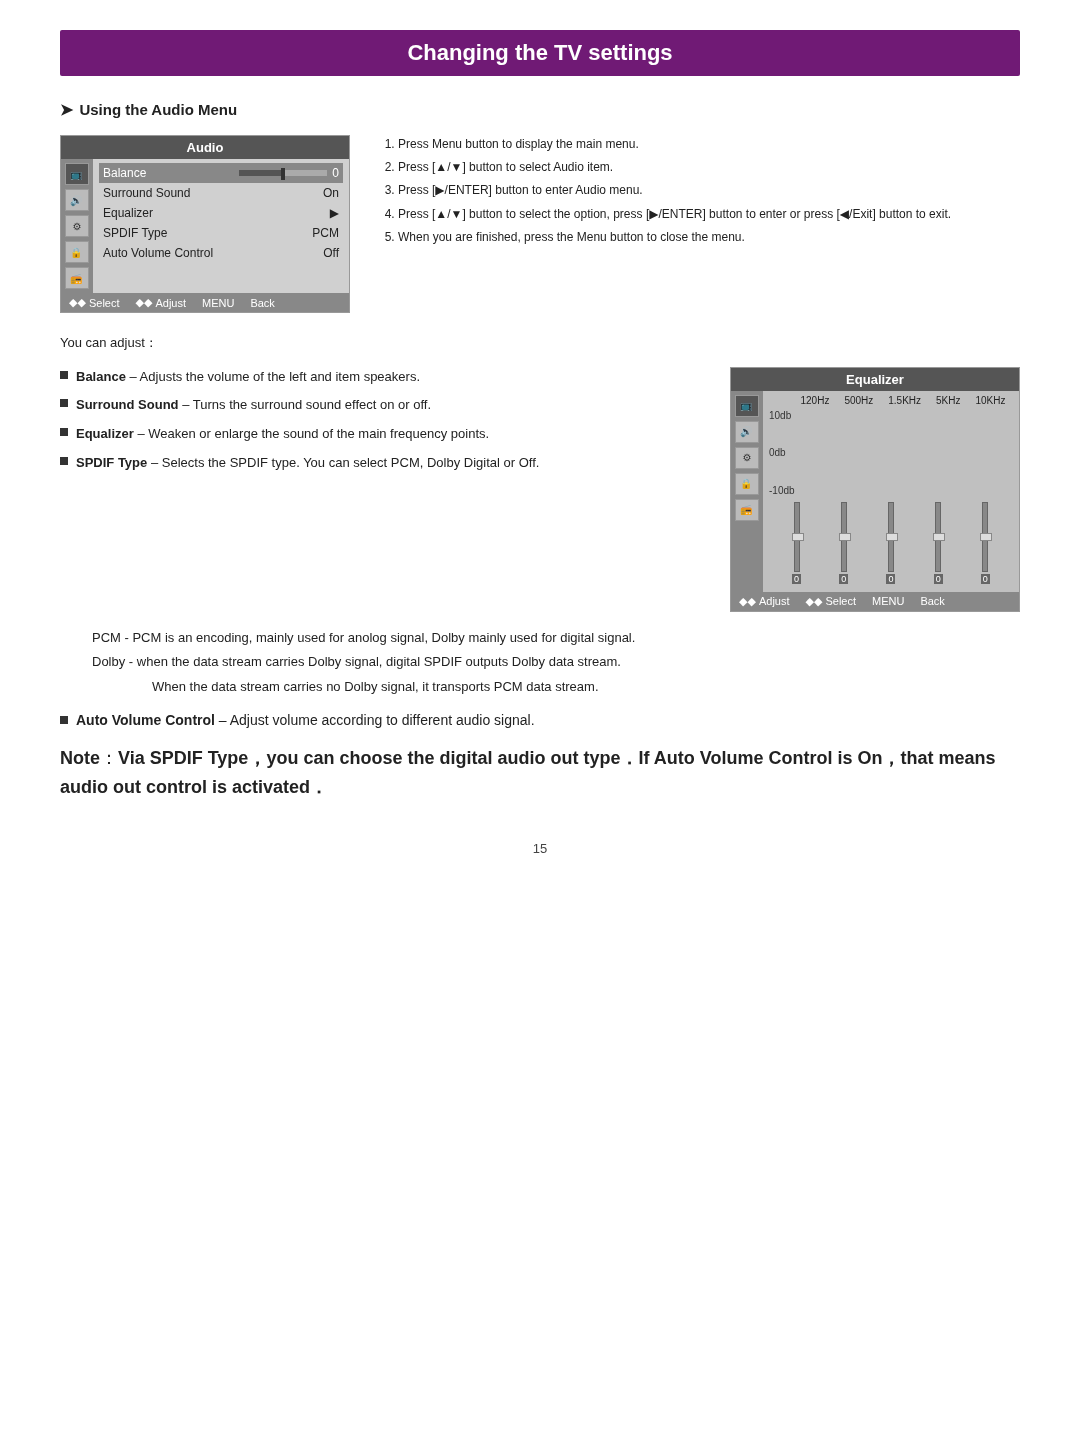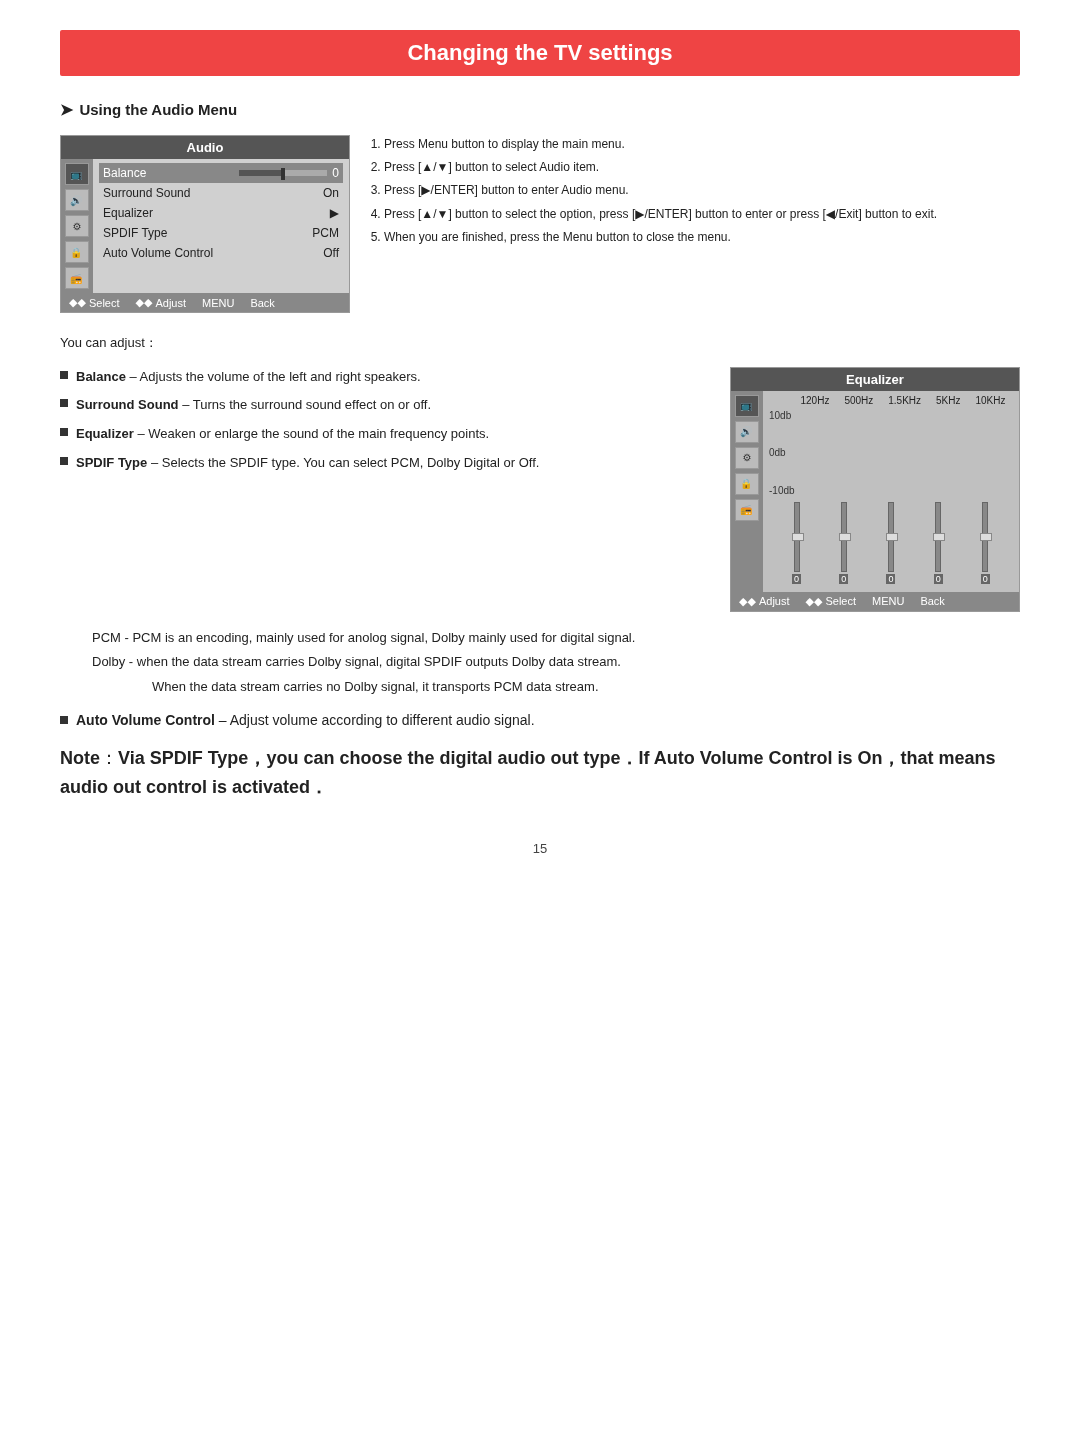--- a/index.html
+++ b/index.html
@@ -7,21 +7,21 @@
       font-family: Arial, sans-serif;
       font-size: 14px;
       background: #fff;
       color: #222;
       width: 1080px;
       min-height: 1438px;
       padding: 30px 60px;
     }
 
     .page-header {
-      background: #ef4444;
+      background: #701a75;
       color: #fff;
       font-size: 22px;
       font-weight: bold;
       text-align: center;
       padding: 10px 20px;
       margin-bottom: 24px;
       border-radius: 2px;
     }
 
     .section-title {
@@ -32,21 +32,21 @@
       align-items: center;
       gap: 6px;
     }
     .arrow-icon {
       color: #222;
       font-size: 16px;
     }
 
     .two-col {
       display: flex;
-      gap: 16px;
+      gap: 30px;
       margin-bottom: 20px;
     }
 
     
     .menu-box {
       border: 1px solid #999;
       background: #e8e8e8;
       width: 290px;
       flex-shrink: 0;
       font-size: 13px;
@@ -406,21 +406,21 @@
 </div>
 
 <div class="body-text">You can adjust：</div>
 
 <div class="bullets-and-eq">
   <div class="bullets">
     <div class="bullet-item">
       <div class="bullet-sq"></div>
       <div class="bullet-text">
         <strong>Balance</strong>
-        <span> – Adjusts the volume of the left and right speakers.</span>
+        <span> – Adjusts the volume of the left and item speakers.</span>
       </div>
     </div>
     <div class="bullet-item">
       <div class="bullet-sq"></div>
       <div class="bullet-text">
         <strong>Surround Sound</strong>
         <span> – Turns the surround sound effect on or off.</span>
       </div>
     </div>
     <div class="bullet-item">

